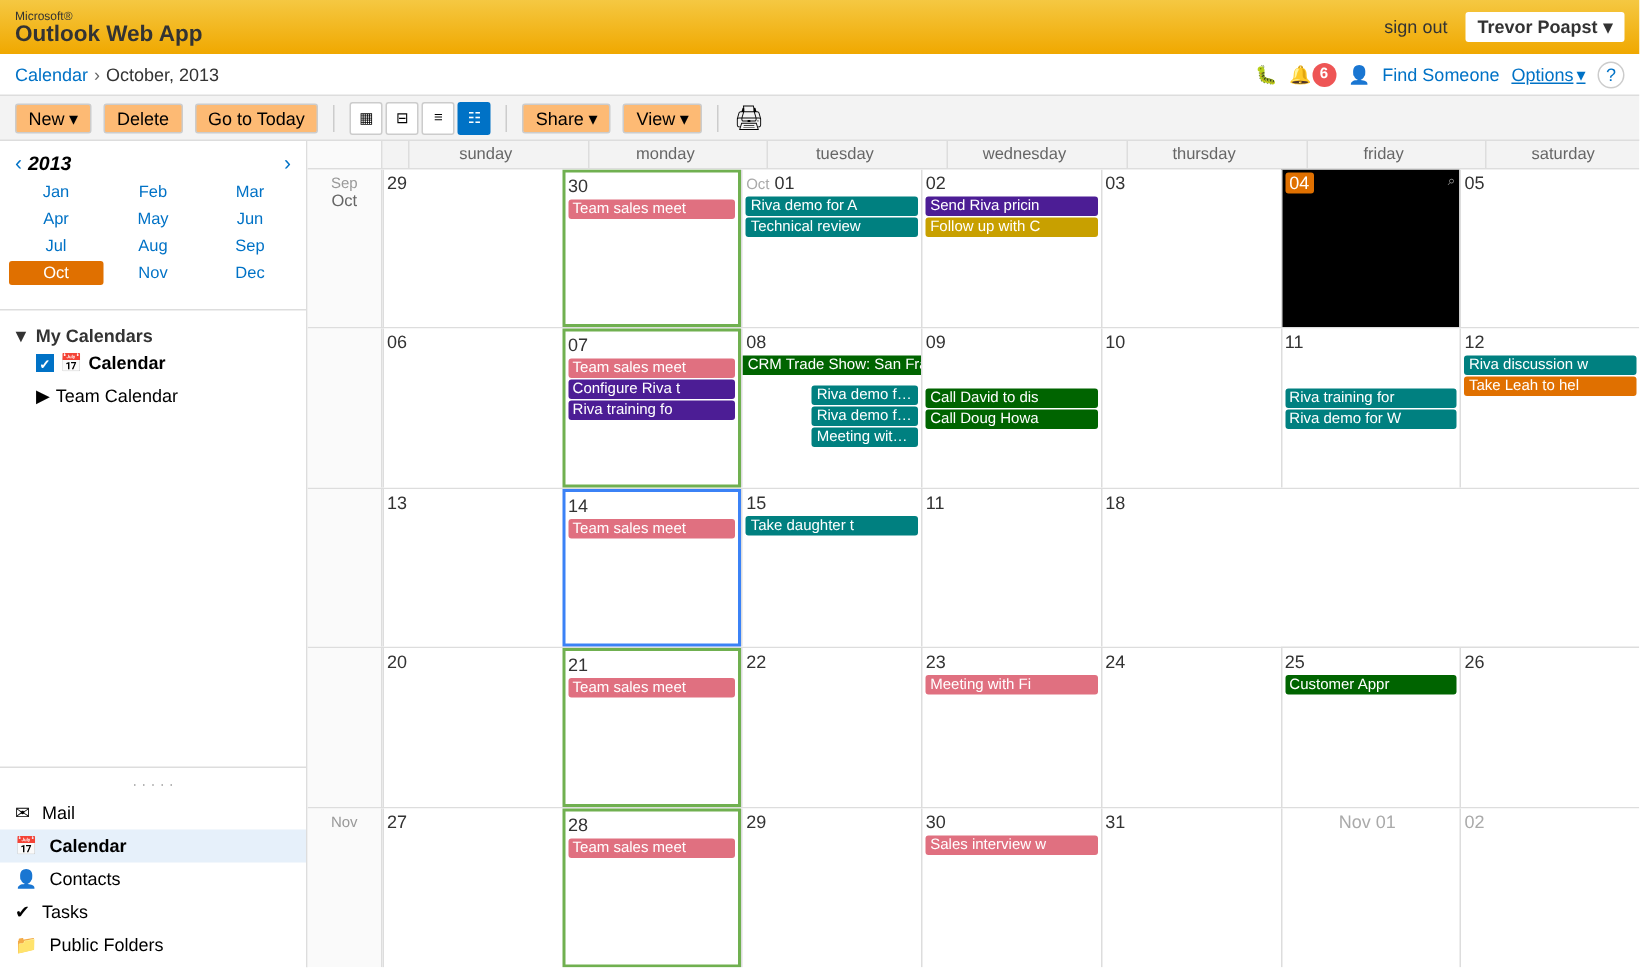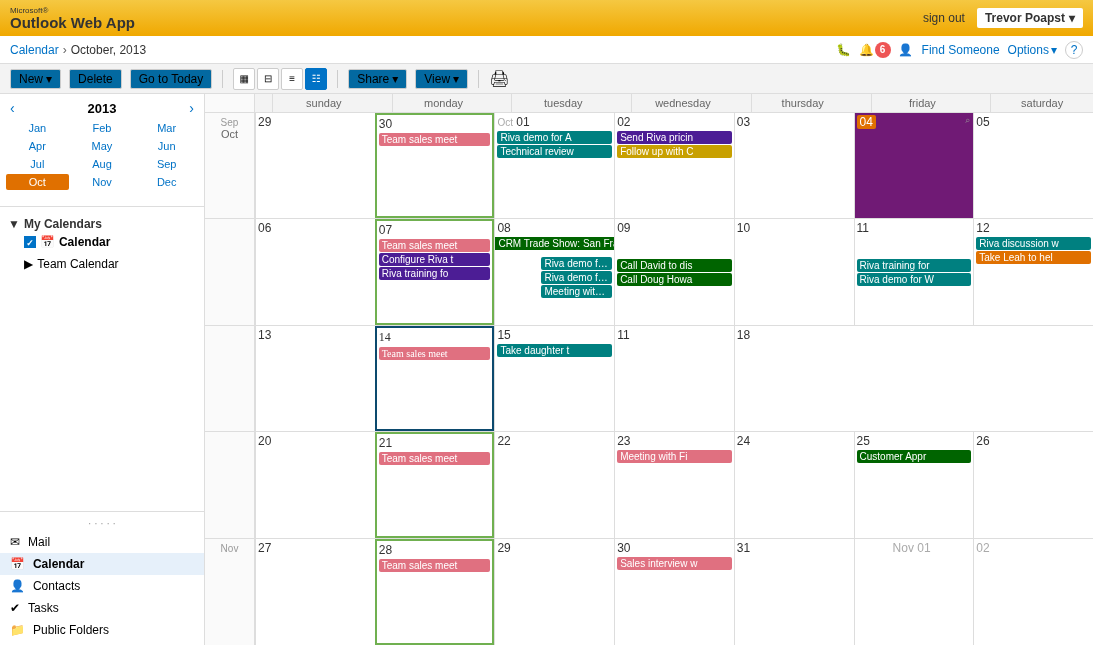--- a/index.html
+++ b/index.html
@@ -32,56 +32,56 @@
       padding: 0 10px;
       justify-content: space-between;
     }
     .breadcrumb { display: flex; align-items: center; gap: 4px; color: #0072c6; font-size: 12px; }
     .breadcrumb .sep { color: #666; }
     .breadcrumb .current { color: #333; }
     .nav-bar-right { display: flex; align-items: center; gap: 8px; }
     .notification-icon { position: relative; display: inline-flex; align-items: center; }
     .notif-badge { background: #e55; color: #fff; border-radius: 50%; width: 16px; height: 16px; font-size: 10px; display: flex; align-items: center; justify-content: center; font-weight: bold; }
     .find-someone { color: #0072c6; font-size: 12px; cursor: pointer; }
-    .options-btn { color: #0072c6; font-size: 12px; cursor: pointer; display: flex; align-items: center; gap: 2px; }
+    .options-btn { color: #0072c6; font-size: 12px; cursor: pointer; display: flex; align-items: center; gap: 2px; text-decoration: underline; }
     .help-btn { color: #0072c6; font-size: 12px; cursor: pointer; border: 1px solid #ccc; border-radius: 50%; width: 18px; height: 18px; display: flex; align-items: center; justify-content: center; }
 
     
     .toolbar {
       background: #f3f3f3;
       border-bottom: 1px solid #ddd;
       height: 30px;
       display: flex;
       align-items: center;
       padding: 0 10px;
       gap: 8px;
     }
     .toolbar-btn {
-      background: #0369a1;
+      background: #fdba74;
       border: 1px solid #ccc;
       padding: 2px 8px;
       font-size: 12px;
       cursor: pointer;
       border-radius: 2px;
       display: flex; align-items: center; gap: 3px;
     }
     .toolbar-divider { width: 1px; height: 18px; background: #ccc; margin: 0 2px; }
     .view-icons { display: flex; gap: 2px; }
     .view-icon { width: 22px; height: 22px; border: 1px solid #ccc; background: #fff; cursor: pointer; display: flex; align-items: center; justify-content: center; font-size: 10px; border-radius: 2px; }
     .view-icon.active { background: #0072c6; color: #fff; border-color: #0072c6; }
     .print-btn { background: none; border: none; cursor: pointer; font-size: 16px; }
 
     
     .main { display: flex; height: calc(645px - 36px - 28px - 30px); }
 
     
     .sidebar { width: 205px; border-right: 1px solid #ddd; display: flex; flex-direction: column; overflow: hidden; }
     .mini-calendar { padding: 6px; }
     .mini-cal-header { display: flex; align-items: center; justify-content: space-between; margin-bottom: 4px; }
-    .mini-cal-year { font-weight: bold; font-size: 13px; text-align: center; flex: 1; }
+    .mini-cal-year { font-weight: bold; font-size: 13px; text-align: left; flex: 1; font-style: italic; }
     .mini-cal-nav { color: #0072c6; cursor: pointer; font-size: 14px; padding: 0 4px; }
     .mini-cal-months { display: grid; grid-template-columns: repeat(3, 1fr); gap: 2px; margin-bottom: 6px; }
     .mini-month { text-align: center; padding: 2px 4px; font-size: 11px; cursor: pointer; color: #0072c6; }
     .mini-month.active { background: #e07000; color: #fff; border-radius: 2px; }
     .sidebar-divider { height: 1px; background: #ddd; margin: 4px 0; }
     .folder-tree { padding: 4px 8px; font-size: 12px; flex: 1; overflow-y: auto; }
     .folder-section { margin-bottom: 4px; }
     .folder-header { display: flex; align-items: center; gap: 4px; font-weight: bold; color: #333; padding: 2px 0; cursor: pointer; }
     .folder-item { display: flex; align-items: center; gap: 4px; padding: 2px 0 2px 16px; cursor: pointer; }
     .folder-item.active { font-weight: bold; }
@@ -288,21 +288,21 @@
           <div class="cal-event teal">Technical review</div>
         </div>
         <div class="cal-day">
           <div class="day-num">02</div>
           <div class="cal-event green">Send Riva pricin</div>
           <div class="cal-event yellow">Follow up with C</div>
         </div>
         <div class="cal-day">
           <div class="day-num">03</div>
         </div>
-        <div class="cal-day" style="background:#701a75;">
+        <div class="cal-day" style="background:#000000;">
           <div class="day-num" style="display:inline-block;background:#e07000;color:#fff;border-radius:2px;padding:0 3px;">04</div>
           <div style="font-size:9px;color:#999;position:absolute;top:2px;right:3px;">⌕</div>
         </div>
         <div class="cal-day">
           <div class="day-num">05</div>
         </div>
       </div>
 
       <div class="cal-week">
         <div class="week-label"></div>
@@ -346,21 +346,21 @@
           <div class="cal-event teal">Riva discussion w</div>
           <div class="cal-event orange">Take Leah to hel</div>
         </div>
       </div>
 
       <div class="cal-week">
         <div class="week-label"></div>
         <div class="cal-day">
           <div class="day-num">13</div>
         </div>
-        <div class="cal-day" style="border:2px solid #0c4a6e;font-family:Liberation Serif, serif;">
+        <div class="cal-day" style="border:2px solid #3b82f6;">
           <div class="day-num">14</div>
           <div class="cal-event pink">Team sales meet</div>
         </div>
         <div class="cal-day">
           <div class="day-num">15</div>
           <div class="cal-event teal">Take daughter t</div>
         </div>
         <div class="cal-day">
           <div class="day-num">11</div>
         </div>

